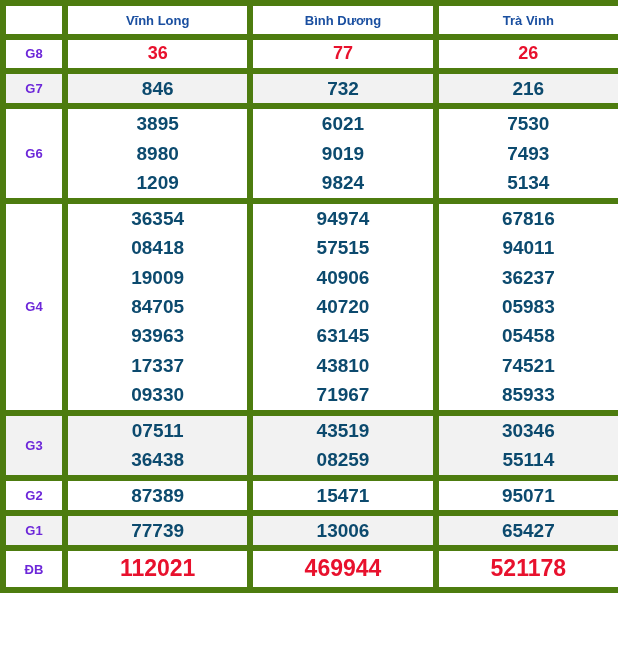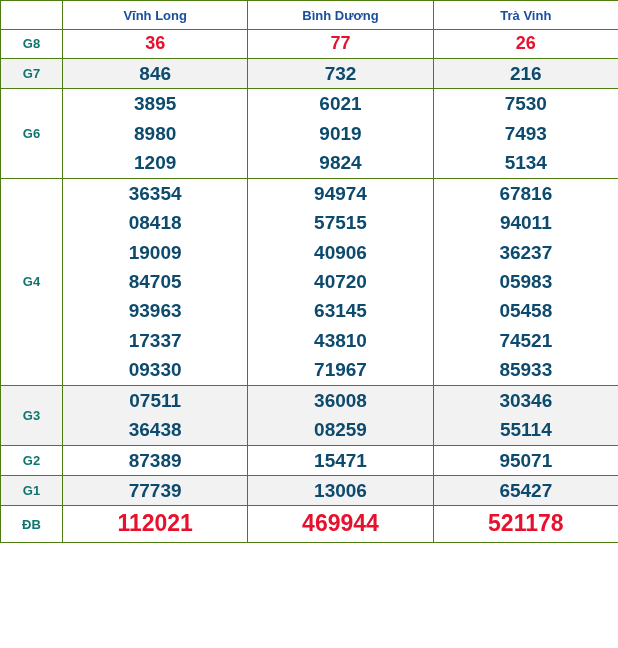--- a/index.html
+++ b/index.html
@@ -15,21 +15,21 @@
   }
   table.lottery {
     width: 618px;
     border-collapse: collapse;
     table-layout: fixed;
   }
   table.lottery col.label-col { width: 62px; }
   table.lottery col.prov-col { width: 185.33px; }
 
   table.lottery th, table.lottery td {
-    border: 1px solid #4d7c0f;
+    border: 6px solid #4d7c0f;
     text-align: center;
     vertical-align: middle;
     padding: 0;
   }
   thead th {
     height: 28px;
     font-size: 13px;
     font-weight: bold;
     background: #ffffff;
   }
@@ -39,21 +39,21 @@
   .prov-link {
     color: #1a4fa0;
     text-decoration: none;
     font-weight: bold;
     font-size: 13px;
   }
 
   td.rowlabel {
     font-size: 13px;
     font-weight: bold;
-    color: #0f766e;
+    color: #6d28d9;
     background: #f2f2f2;
   }
   td.numcell {
     font-size: 19px;
     font-weight: bold;
     color: #0c4a6e;
     line-height: 1.55;
     padding: 4px 0;
   }
   tr.shaded td.numcell { background: #f2f2f2; }
@@ -168,21 +168,21 @@
           <span class="num-line">85933</span>
         </td>
       </tr>
       <tr class="shaded">
         <td class="rowlabel">G3</td>
         <td class="numcell">
           <span class="num-line">07511</span>
           <span class="num-line">36438</span>
         </td>
         <td class="numcell">
-          <span class="num-line">36008</span>
+          <span class="num-line">43519</span>
           <span class="num-line">08259</span>
         </td>
         <td class="numcell">
           <span class="num-line">30346</span>
           <span class="num-line">55114</span>
         </td>
       </tr>
       <tr class="plain">
         <td class="rowlabel">G2</td>
         <td class="numcell">

